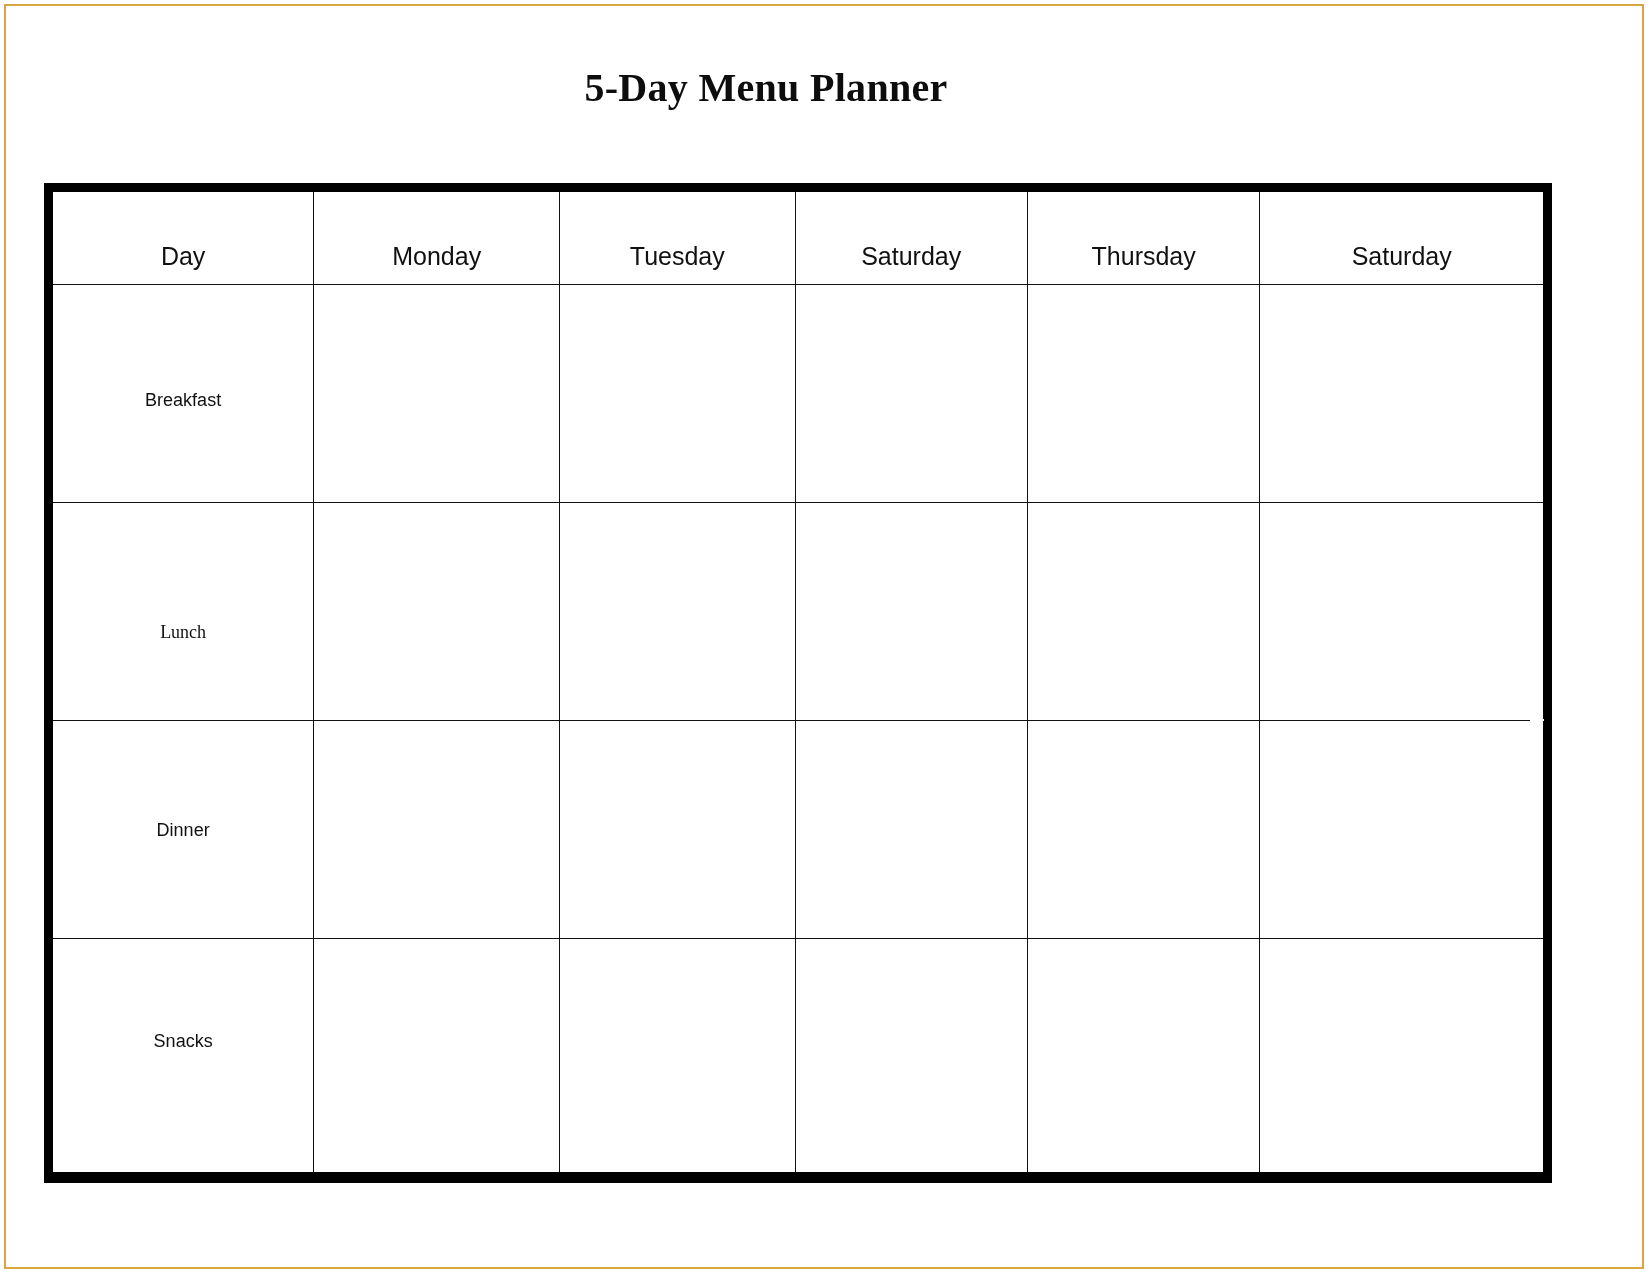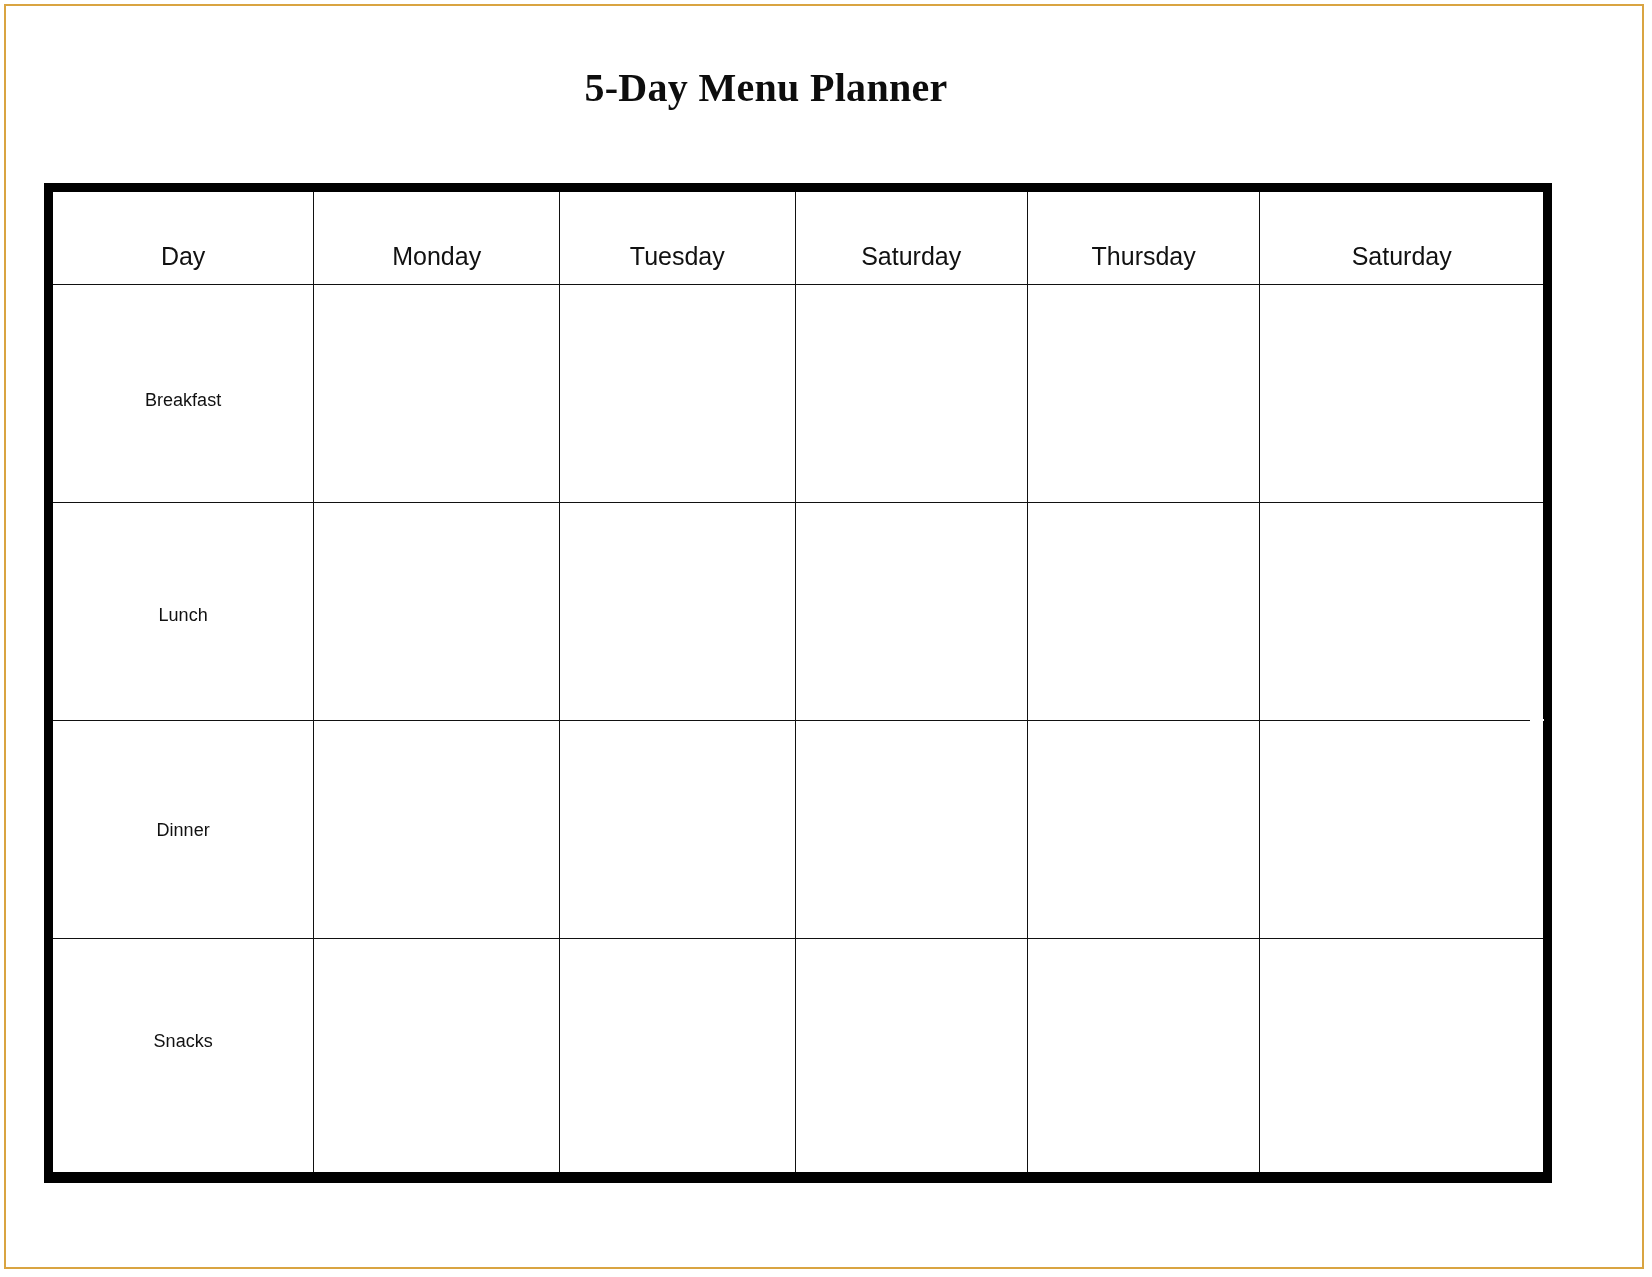--- a/index.html
+++ b/index.html
@@ -105,21 +105,21 @@
   table.planner tbody tr.r-snacks td { height: 227px; }
 
   .meal-label {
     display: block;
     font-size: 18px;
     color: #111111;
     line-height: 1.1;
   }
   
   tr.r-breakfast .meal-label { position: relative; top: 8px; }
-  tr.r-lunch     .meal-label { position: relative; top: 5px; }
+  tr.r-lunch     .meal-label { position: relative; top: 22px; font-family: Liberation Serif, serif; }
   tr.r-dinner    .meal-label { position: relative; top: 2px; }
   tr.r-snacks    .meal-label { position: relative; top: -14px; }
 
   
   table.planner tbody tr.r-lunch > td.cell-fri {
     border-bottom-color: #111111;
     position: relative;
   }
   table.planner tbody tr.r-lunch > td.cell-fri::after {
     content: "";

